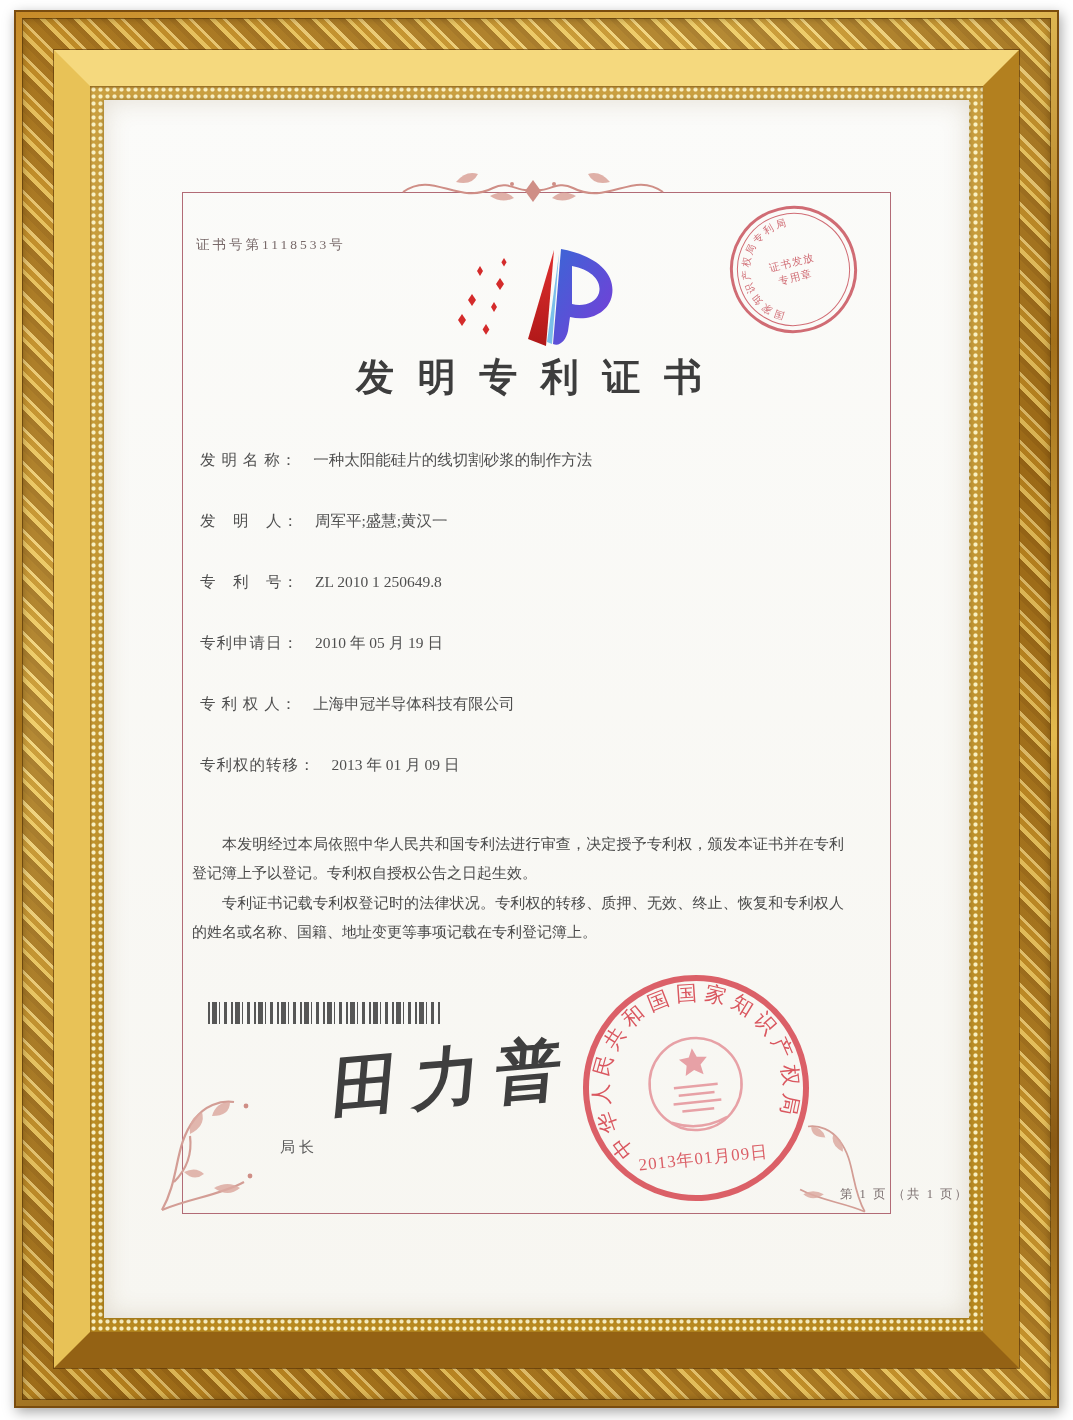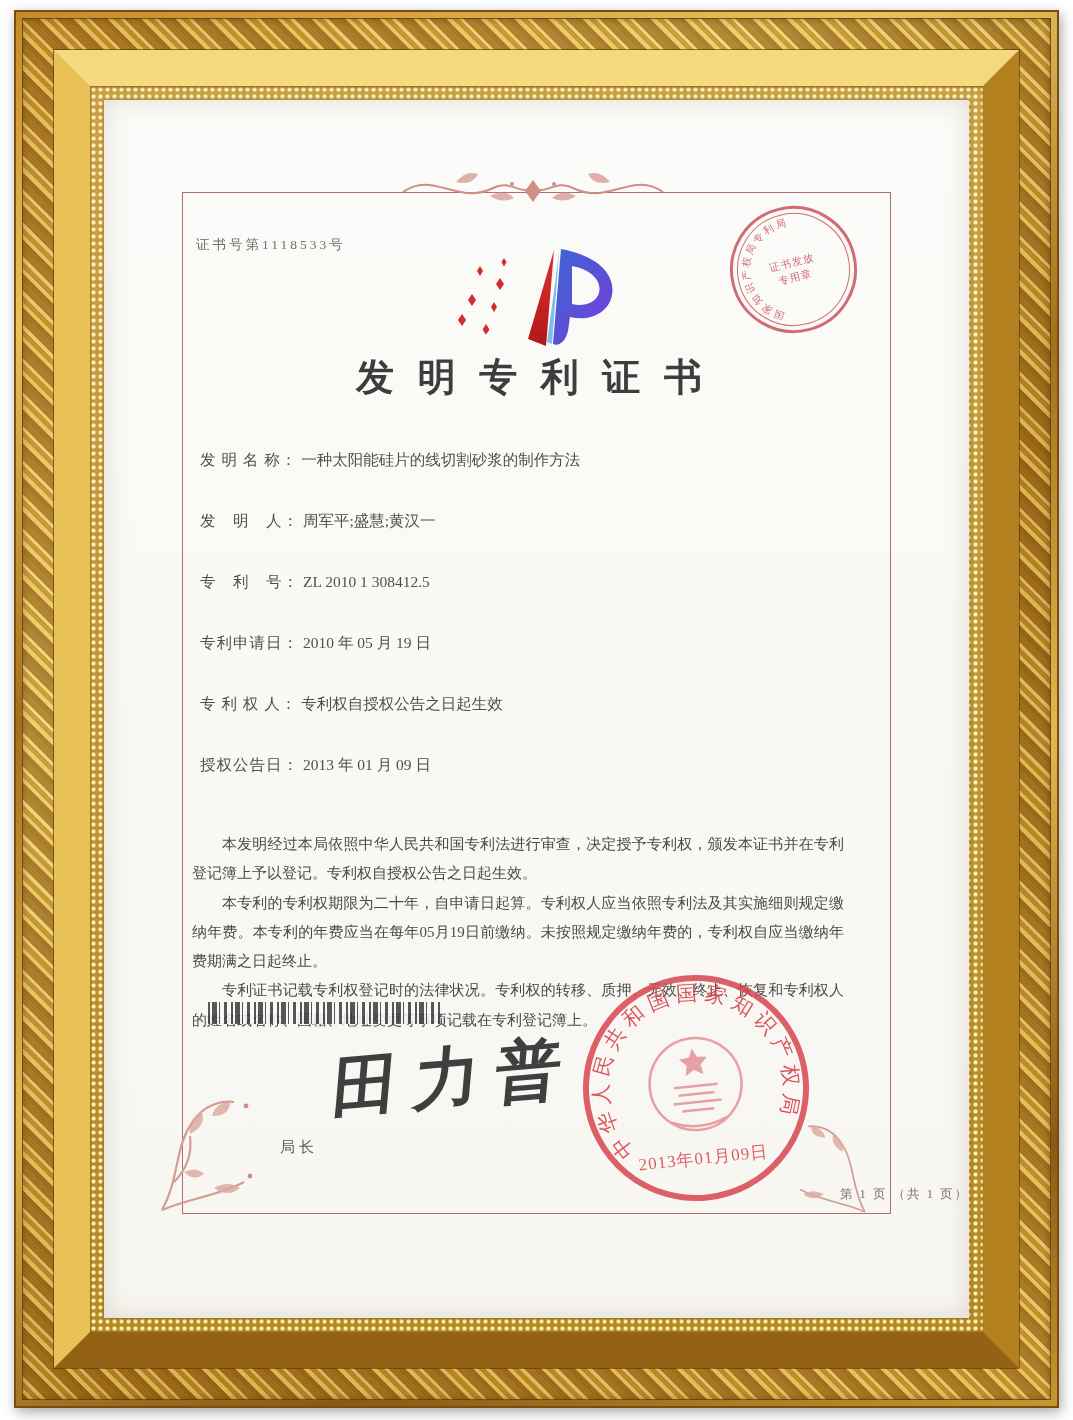--- a/index.html
+++ b/index.html
@@ -56,21 +56,21 @@
     font-size:38px;font-weight:600;color:#3d3d3d;
     letter-spacing:.62em;padding-left:.62em;
   }
   .fields{
     position:absolute;left:96px;top:350px;right:120px;
     display:flex;flex-direction:column;gap:40px;
     font-size:15.5px;color:#4f4f4f;
   }
   .field-row{white-space:nowrap;}
   .field-label{letter-spacing:1px;margin-top:17px;}
-  .field-value{margin-left:4px;}
+  .field-value{margin-left:16px;}
   .body-text{
     position:absolute;left:88px;top:690px;width:652px;
     font-size:15px;line-height:1.95;color:#4a4a4a;text-align:justify;margin-top:40px;
   }
   .body-text p{margin:0;text-indent:2em;}
   .barcode{
     position:absolute;left:104px;top:902px;width:232px;height:22px;
     background:repeating-linear-gradient(90deg,
       #3a3a3a 0 2px,#f8f8f6 2px 4px,#3a3a3a 4px 9px,#f8f8f6 9px 11px,
       #3a3a3a 11px 12px,#f8f8f6 12px 16px,#3a3a3a 16px 19px,#f8f8f6 19px 23px);
@@ -198,36 +198,35 @@
     <div class="title">发明专利证书</div>
 
     <div class="fields">
       <div class="field-row">
         <span class="field-label">发 明 名 称：</span><span class="field-value">一种太阳能硅片的线切割砂浆的制作方法</span>
       </div>
       <div class="field-row">
         <span class="field-label">发　明　人：</span><span class="field-value">周军平;盛慧;黄汉一</span>
       </div>
       <div class="field-row">
-        <span class="field-label">专　利　号：</span><span class="field-value">ZL 2010 1 308412.5</span>
+        <span class="field-label">专　利　号：</span><span class="field-value">ZL 2010 1 250649.8</span>
       </div>
       <div class="field-row">
         <span class="field-label">专利申请日：</span><span class="field-value">2010 年 05 月 19 日</span>
       </div>
       <div class="field-row">
-        <span class="field-label">专 利 权 人：</span><span class="field-value">专利权自授权公告之日起生效</span>
-      </div>
-      <div class="field-row">
-        <span class="field-label">授权公告日：</span><span class="field-value">2013 年 01 月 09 日</span>
+        <span class="field-label">专 利 权 人：</span><span class="field-value">上海申冠半导体科技有限公司</span>
+      </div>
+      <div class="field-row">
+        <span class="field-label">专利权的转移：</span><span class="field-value">2013 年 01 月 09 日</span>
       </div>
     </div>
 
     <div class="body-text">
       <p>本发明经过本局依照中华人民共和国专利法进行审查，决定授予专利权，颁发本证书并在专利登记簿上予以登记。专利权自授权公告之日起生效。</p>
-      <p>本专利的专利权期限为二十年，自申请日起算。专利权人应当依照专利法及其实施细则规定缴纳年费。本专利的年费应当在每年05月19日前缴纳。未按照规定缴纳年费的，专利权自应当缴纳年费期满之日起终止。</p>
       <p>专利证书记载专利权登记时的法律状况。专利权的转移、质押、无效、终止、恢复和专利权人的姓名或名称、国籍、地址变更等事项记载在专利登记簿上。</p>
     </div>
 
     <div class="barcode"></div>
 
     <div class="sig-title">局长</div>
     <div class="sig-name">田力普</div>
 
     <svg class="big-seal" viewBox="0 0 240 240">
       <circle cx="120" cy="120" r="110" fill="none" stroke="#d6454f" stroke-width="6" opacity="0.85"></circle>

